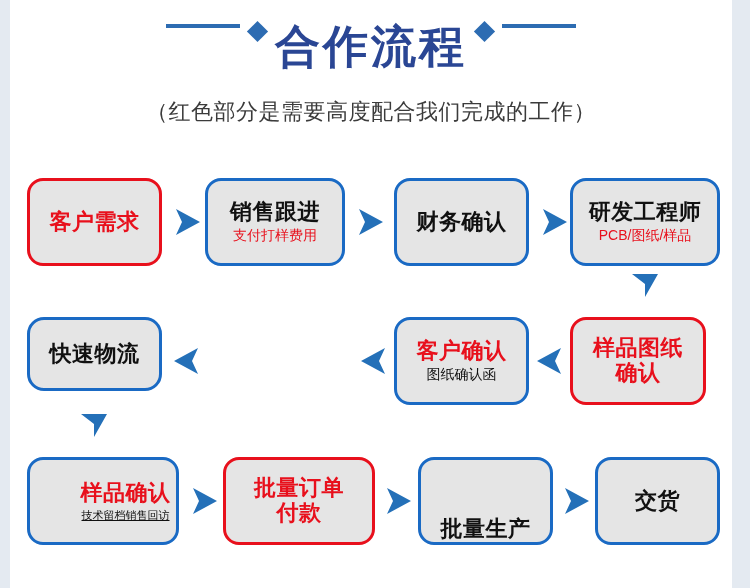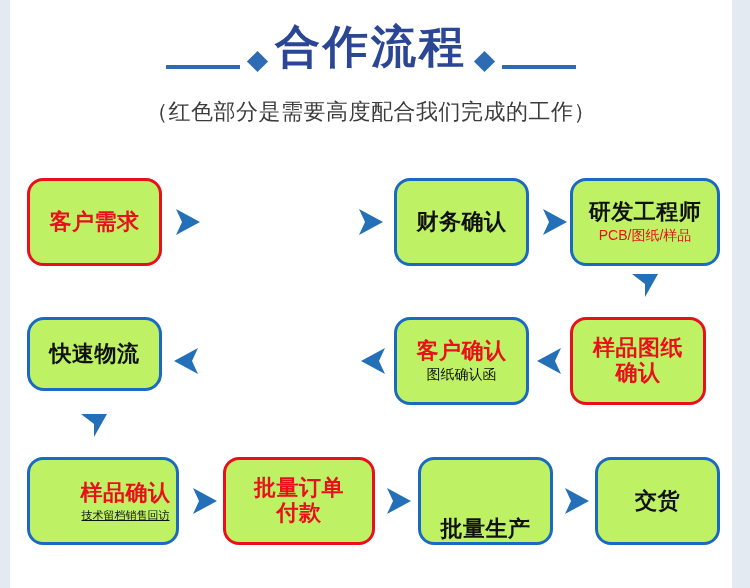--- a/index.html
+++ b/index.html
@@ -29,21 +29,21 @@
     top: 0;
     width: 722px;
     height: 150px;
   }
   .title-row {
     position: absolute;
     left: 0;
     top: 24px;
     width: 722px;
     display: flex;
-    align-items: flex-end;
+    align-items: flex-start;
     justify-content: center;
     gap: 10px;
   }
   .deco-line {
     width: 74px;
     height: 4px;
     background: #2d6cb2;
   }
   .deco-diamond {
     width: 15px;
@@ -75,21 +75,21 @@
     position: absolute;
     left: 0;
     top: 0;
     width: 722px;
     height: 588px;
   }
 
   .node {
     position: absolute;
     box-sizing: border-box;
-    background: #bef264;
+    background: #e5e5e5;
     border: 3px solid #1a6ac4;
     border-radius: 16px;
     display: flex;
     flex-direction: column;
     align-items: center;
     justify-content: center;
     text-align: center;
   }
   .node.red {
     border-color: #e8101c;
@@ -162,20 +162,24 @@
     <div class="node red" style="left:17px; top:178px; width:135px; height:88px;">
       <div class="main red-text">客户需求</div>
     </div>
 
     <div class="arrow" style="left:160px; top:204px;">
       <svg viewBox="0 0 36 36">
           <path d="M6 5 L30 18 L6 31 L12 18 Z" fill="#2470b8"></path>
         </svg>
     </div>
 
+    <div class="node" style="left:195px; top:178px; width:140px; height:88px;">
+      <div class="main">销售跟进</div>
+      <div class="sub red-text">支付打样费用</div>
+    </div>
 
     <div class="arrow" style="left:343px; top:204px;">
       <svg viewBox="0 0 36 36">
           <path d="M6 5 L30 18 L6 31 L12 18 Z" fill="#2470b8"></path>
         </svg>
     </div>
 
     <div class="node" style="left:384px; top:178px; width:135px; height:88px;">
       <div class="main">财务确认</div>
     </div>

